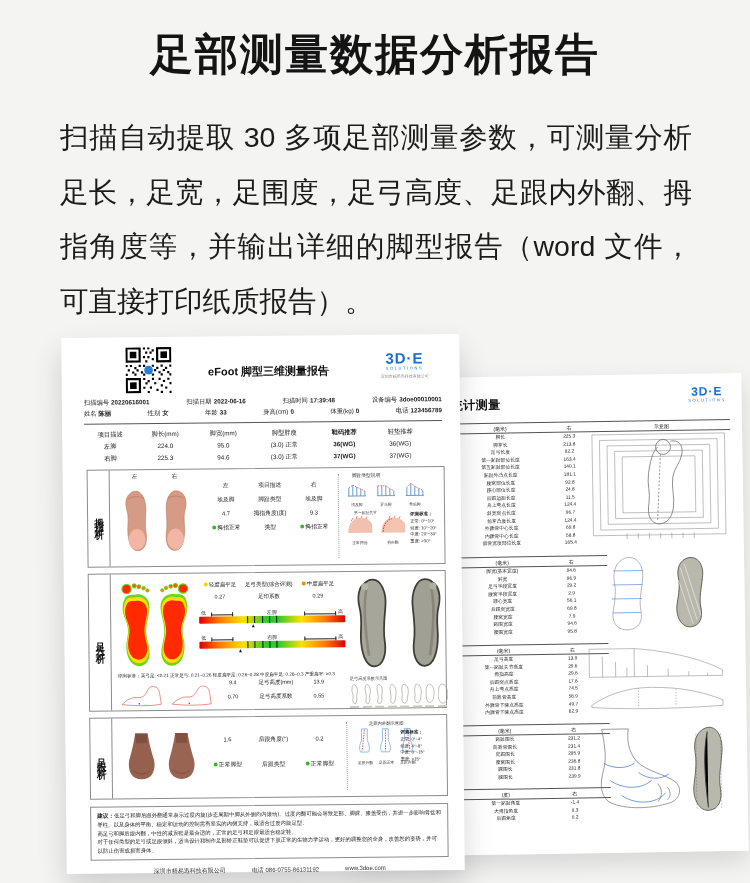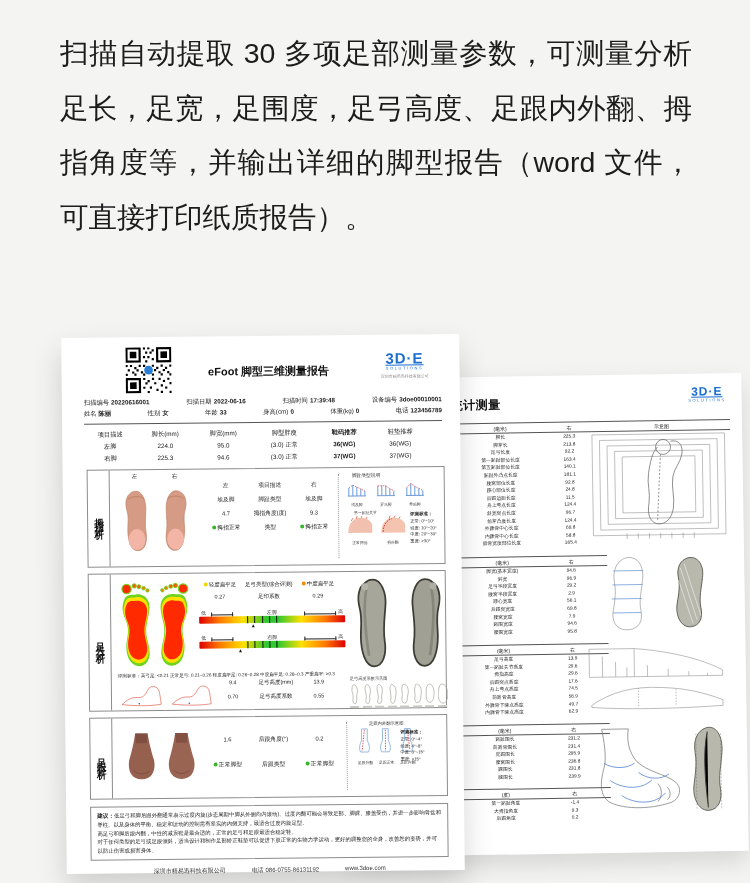--- a/index.html
+++ b/index.html
@@ -14,21 +14,21 @@
   
   .paper { position:absolute; background:#ffffff; }
   .right-paper { left:348px; top:376px; width:397px; height:478px; transform:rotate(-0.9deg); box-shadow:0 10px 24px rgba(0,0,0,0.13); z-index:1; }
   .left-paper  { left:64px;  top:336px; width:398px; height:536px; transform:rotate(-0.6deg); box-shadow:0 14px 30px rgba(0,0,0,0.16); z-index:2; }
 
   
   .lp-header { display:flex; align-items:flex-start; padding:10px 16px 0 20px; height:58px; }
   .lp-qr { margin-left:44px; width:46px; height:46px; flex:0 0 auto; }
   .lp-title { flex:1; text-align:center; font-size:11px; font-weight:700; margin-top:18px; color:#111; }
   .lp-logo { width:78px; text-align:center; margin-top:6px; }
-  .logo-brand { font-size:15px; font-weight:800; color:#1a6fd0; letter-spacing:1px; line-height:1;text-decoration:underline; }
+  .logo-brand { font-size:15px; font-weight:800; color:#1a6fd0; letter-spacing:1px; line-height:1; }
   .logo-sub { font-size:4px; color:#1a6fd0; letter-spacing:1.6px; line-height:1.4; }
   .logo-co { font-size:4px; color:#8a8a8a; margin-top:2px; white-space:nowrap; }
   .rp-logo .logo-brand { font-size:12px; }
 
   .lp-meta { margin:2px 18px 0 22px; display:flex; justify-content:space-between; font-size:6.3px; color:#222; line-height:1.5; }
   .pair b { font-weight:700; margin-left:2px; }
   .lp-summary { margin:5px 18px 0 22px; border-top:1px solid #555; padding-top:3px; font-size:6.3px; }
   .srow { display:grid; grid-template-columns:52px 58px 58px 64px 56px 56px; text-align:center; margin-top:3px; }
   .srow .bold { font-weight:700; }
 
@@ -92,20 +92,21 @@
   .st-row { display:flex; line-height:7.6px; }
   .st-row .c1 { width:90px; text-align:center; }
   .st-row .c2 { width:48px; text-align:center; }
   .st svg.d { position:absolute; }
 </style>
 </head>
 <body>
 
 <div class="canvas">
 
+  <div class="hero-title">足部测量数据分析报告</div>
   <div class="hero-desc">扫描自动提取 30 多项足部测量参数，可测量分析足长，足宽，足围度，足弓高度、足跟内外翻、拇指角度等，并输出详细的脚型报告（word 文件，可直接打印纸质报告）。</div>
 
   <div class="paper right-paper">
     <div class="sp-title">脚型数据统计测量</div>
     <div class="rp-logo">
       <div class="logo-brand">3D·E</div>
       <div class="logo-sub">SOLUTIONS</div>
     </div>
     <div class="sp-body">
 

